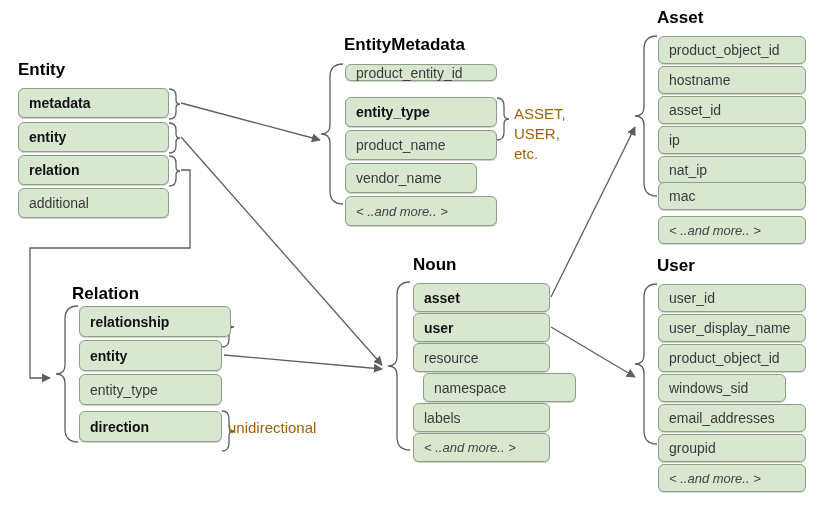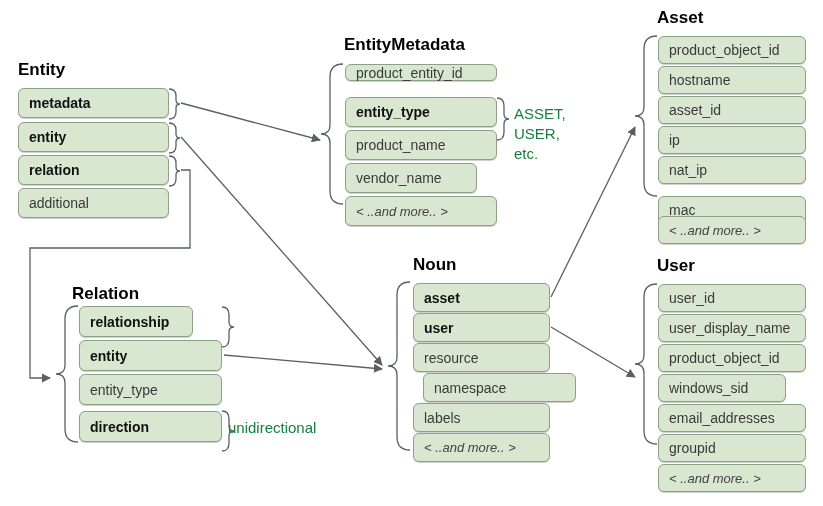--- a/index.html
+++ b/index.html
@@ -8,21 +8,21 @@
   #canvas{position:absolute;left:0;top:0;width:823px;height:506px;}
   svg.layer{position:absolute;left:0;top:0;width:823px;height:506px;pointer-events:none;}
   .group{position:absolute;}
   .title{position:absolute;font-weight:bold;font-size:17px;color:#000;white-space:nowrap;}
   .row{position:absolute;box-sizing:border-box;border:1px solid #8aa183;
        border-radius:6px;background:#d9e7d1;color:#3a3a3a;font-size:14px;
        display:flex;align-items:center;padding-left:10px;white-space:nowrap;
        box-shadow:0 1px 0 rgba(0,0,0,0.18);}
   .row.bold{font-weight:bold;color:#111;}
   .row.more{font-style:italic;color:#444;font-size:13px;}
-  .note{position:absolute;font-size:15px;color:#15803d;line-height:20px;white-space:nowrap;}
+  .note{position:absolute;font-size:15px;color:#a16207;line-height:20px;white-space:nowrap;}
 </style>
 </head>
 <body>
 
 <div id="canvas">
 
   <svg class="layer" viewBox="0 0 823 506">
     <defs>
       <marker id="arrow" viewBox="0 0 10 10" refX="9" refY="5" markerWidth="7" markerHeight="7" orient="auto-start-reverse">
         <path d="M 0 0 L 10 5 L 0 10 z" fill="#5a5f66"></path>
@@ -81,21 +81,21 @@
     <div class="row more" style="left:345px;top:196px;width:152px;height:30px">&lt; ..and more.. &gt;</div>
   </div>
 
   <div class="group">
     <div class="title" style="left:657px;top:8px">Asset</div>
     <div class="row" style="left:658px;top:36px;width:148px;height:28px">product_object_id</div>
     <div class="row" style="left:658px;top:66px;width:148px;height:28px">hostname</div>
     <div class="row" style="left:658px;top:96px;width:148px;height:28px">asset_id</div>
     <div class="row" style="left:658px;top:126px;width:148px;height:28px">ip</div>
     <div class="row" style="left:658px;top:156px;width:148px;height:28px">nat_ip</div>
-    <div class="row" style="left:658px;top:196px;width:148px;height:28px">mac</div>
+    <div class="row" style="left:658px;top:182px;width:148px;height:28px">mac</div>
     <div class="row more" style="left:658px;top:216px;width:148px;height:28px">&lt; ..and more.. &gt;</div>
   </div>
 
   <div class="group">
     <div class="title" style="left:657px;top:256px">User</div>
     <div class="row" style="left:658px;top:284px;width:148px;height:28px">user_id</div>
     <div class="row" style="left:658px;top:314px;width:148px;height:28px">user_display_name</div>
     <div class="row" style="left:658px;top:344px;width:148px;height:28px">product_object_id</div>
     <div class="row" style="left:658px;top:374px;width:128px;height:28px">windows_sid</div>
     <div class="row" style="left:658px;top:404px;width:148px;height:28px">email_addresses</div>
@@ -108,21 +108,21 @@
     <div class="row bold" style="left:413px;top:283px;width:137px;height:29px">asset</div>
     <div class="row bold" style="left:413px;top:313px;width:137px;height:29px">user</div>
     <div class="row" style="left:413px;top:343px;width:137px;height:29px">resource</div>
     <div class="row" style="left:423px;top:373px;width:153px;height:29px">namespace</div>
     <div class="row" style="left:413px;top:403px;width:137px;height:29px">labels</div>
     <div class="row more" style="left:413px;top:433px;width:137px;height:29px">&lt; ..and more.. &gt;</div>
   </div>
 
   <div class="group">
     <div class="title" style="left:72px;top:284px">Relation</div>
-    <div class="row bold" style="left:79px;top:306px;width:114px;height:31px">relationship</div>
+    <div class="row bold" style="left:79px;top:306px;width:152px;height:31px">relationship</div>
     <div class="row bold" style="left:79px;top:340px;width:143px;height:31px">entity</div>
     <div class="row" style="left:79px;top:374px;width:143px;height:31px">entity_type</div>
     <div class="row bold" style="left:79px;top:411px;width:143px;height:31px">direction</div>
   </div>
 
   <div class="note" style="left:514px;top:104px">
     <div>ASSET,</div>
     <div>USER,</div>
     <div>etc.</div>
   </div>

